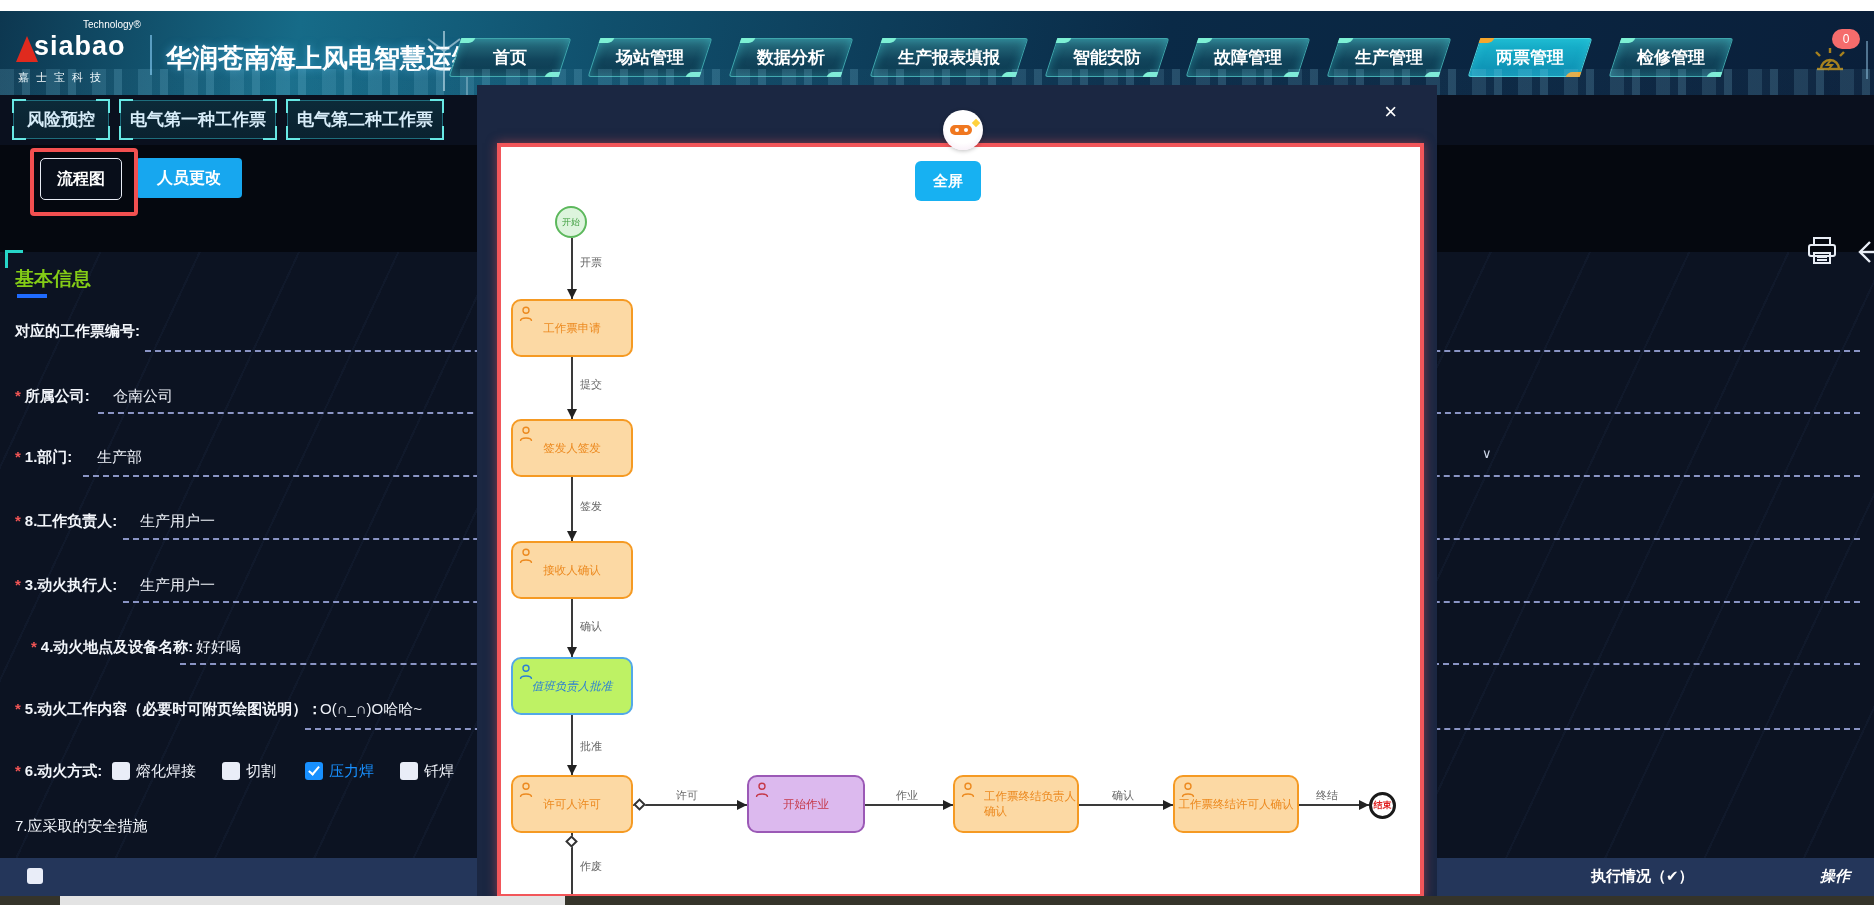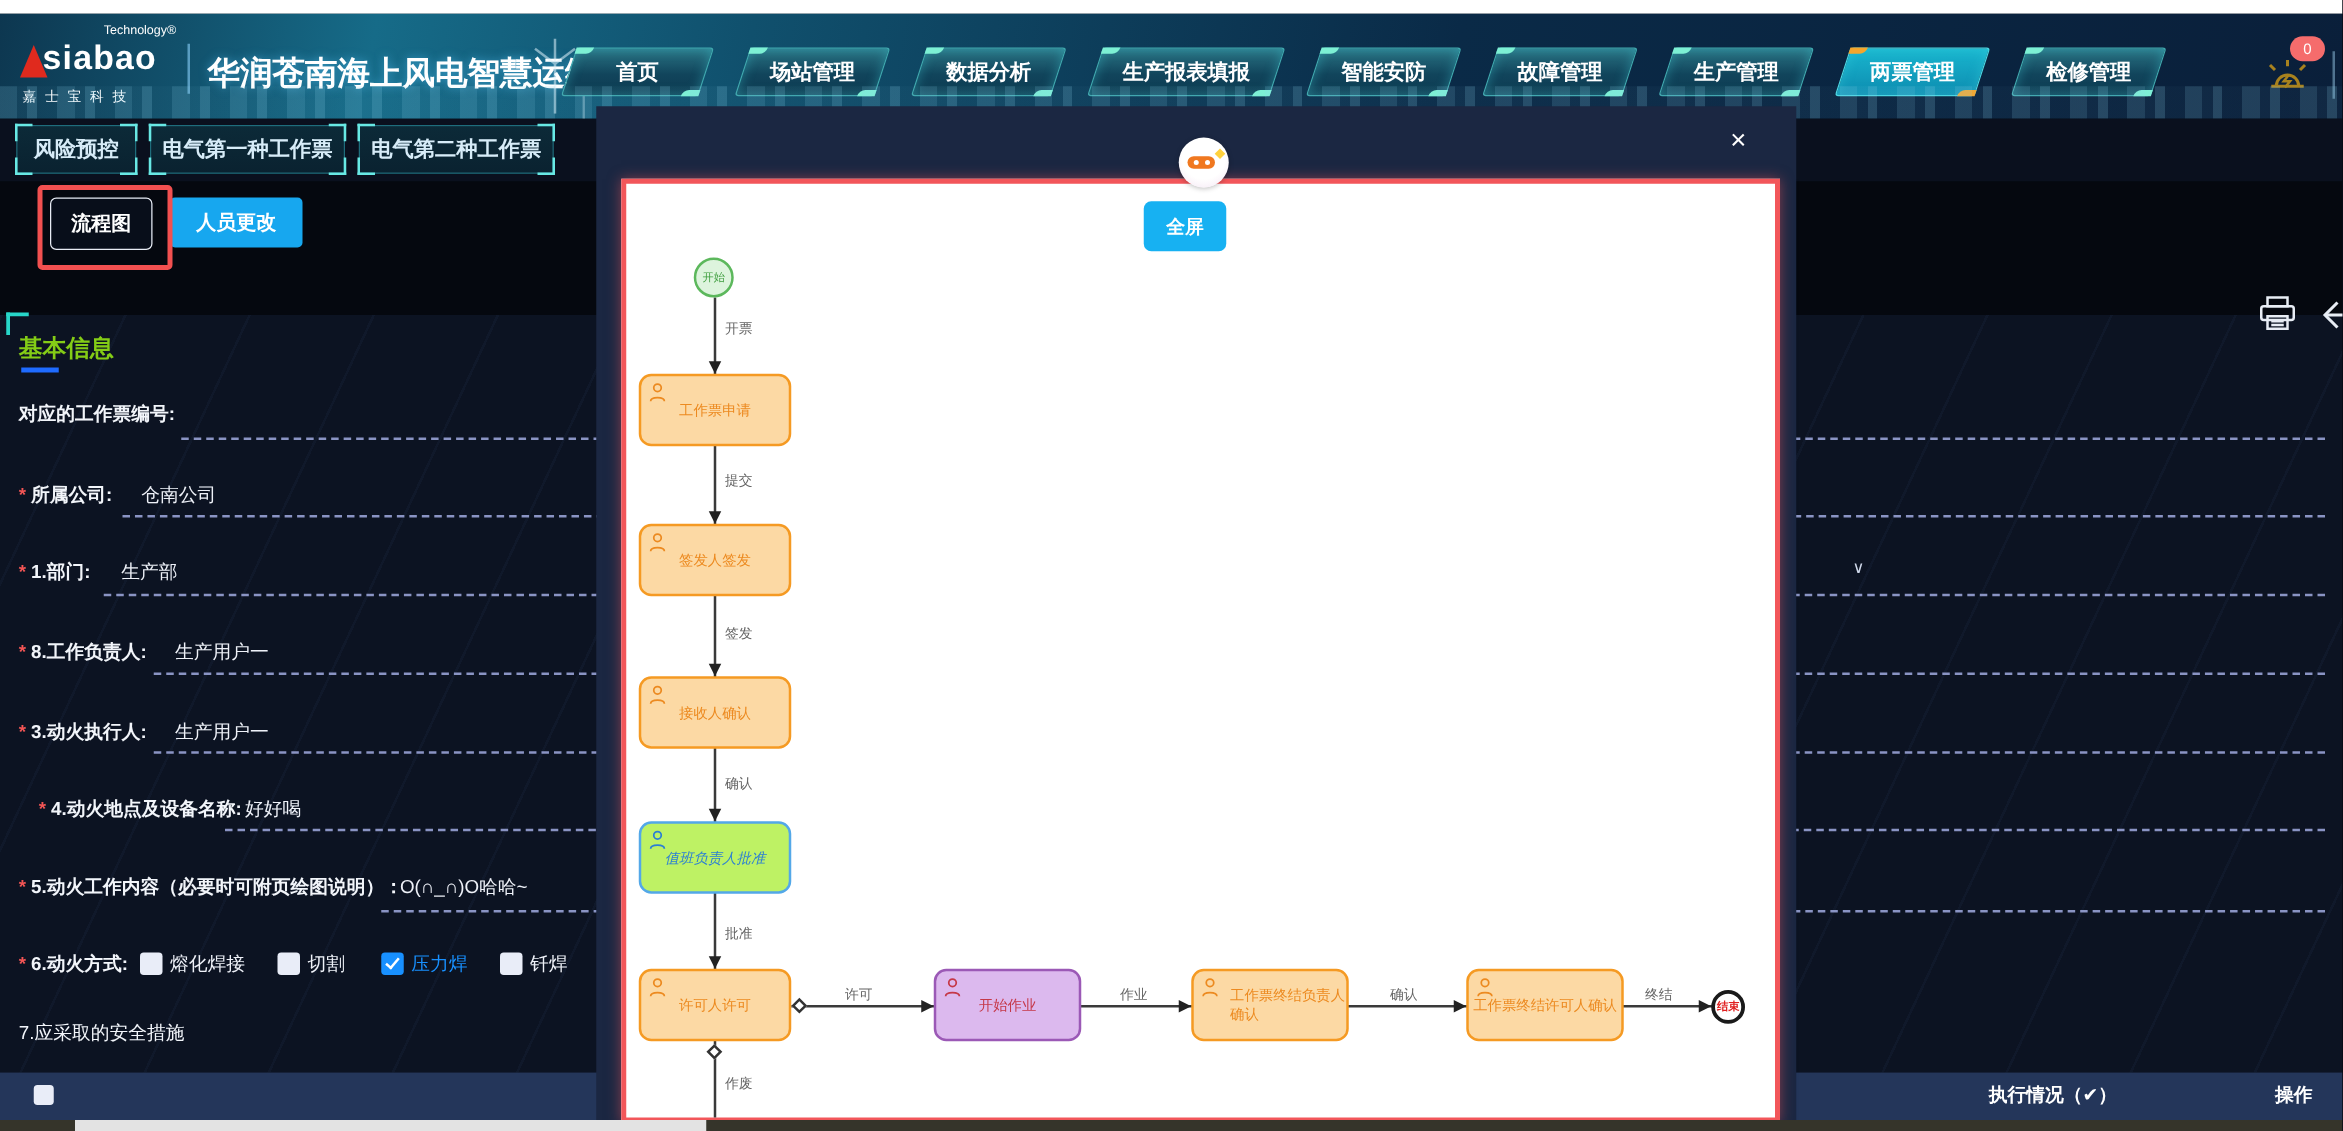--- a/index.html
+++ b/index.html
@@ -81,21 +81,21 @@
   .cb{width:18px;height:18px;border-radius:3px;background:#e9edf8;display:inline-block;cursor:pointer;}
   .cb.checked{background:#1890ff;position:relative;}
   .cb.checked:after{content:"";position:absolute;left:6px;top:2px;width:4px;height:9px;border:solid #fff;border-width:0 2px 2px 0;transform:rotate(40deg);}
   .cb-label{font-size:15px;color:#eef1f8;margin-left:10px;}
   .cb-label.sel{color:#1890ff;}
 
   
   .tbl-header{left:0;top:858px;width:1874px;height:38px;background:#24365a;}
   .tbl-header .cb{position:absolute;left:27px;top:10px;width:16px;height:16px;}
   .th-exec{position:absolute;left:1575px;top:9px;font-size:15px;font-weight:bold;margin-left:16px;}
-  .th-op{position:absolute;left:1820px;top:9px;font-size:15px;font-weight:bold;}
+  .th-op{position:absolute;left:1820px;top:9px;font-size:15px;font-weight:bold;font-style:italic;}
 
   
   .print-icon{left:1806px;top:236px;cursor:pointer;}
   .back-icon{left:1856px;top:238px;cursor:pointer;}
 
   
   .hscroll{left:0;top:896px;width:1874px;height:9px;background:#35342a;z-index:60;}
   .hscroll .thumb{position:absolute;left:60px;top:0;width:505px;height:9px;background:#e3e3e3;cursor:grab;}
 
   

